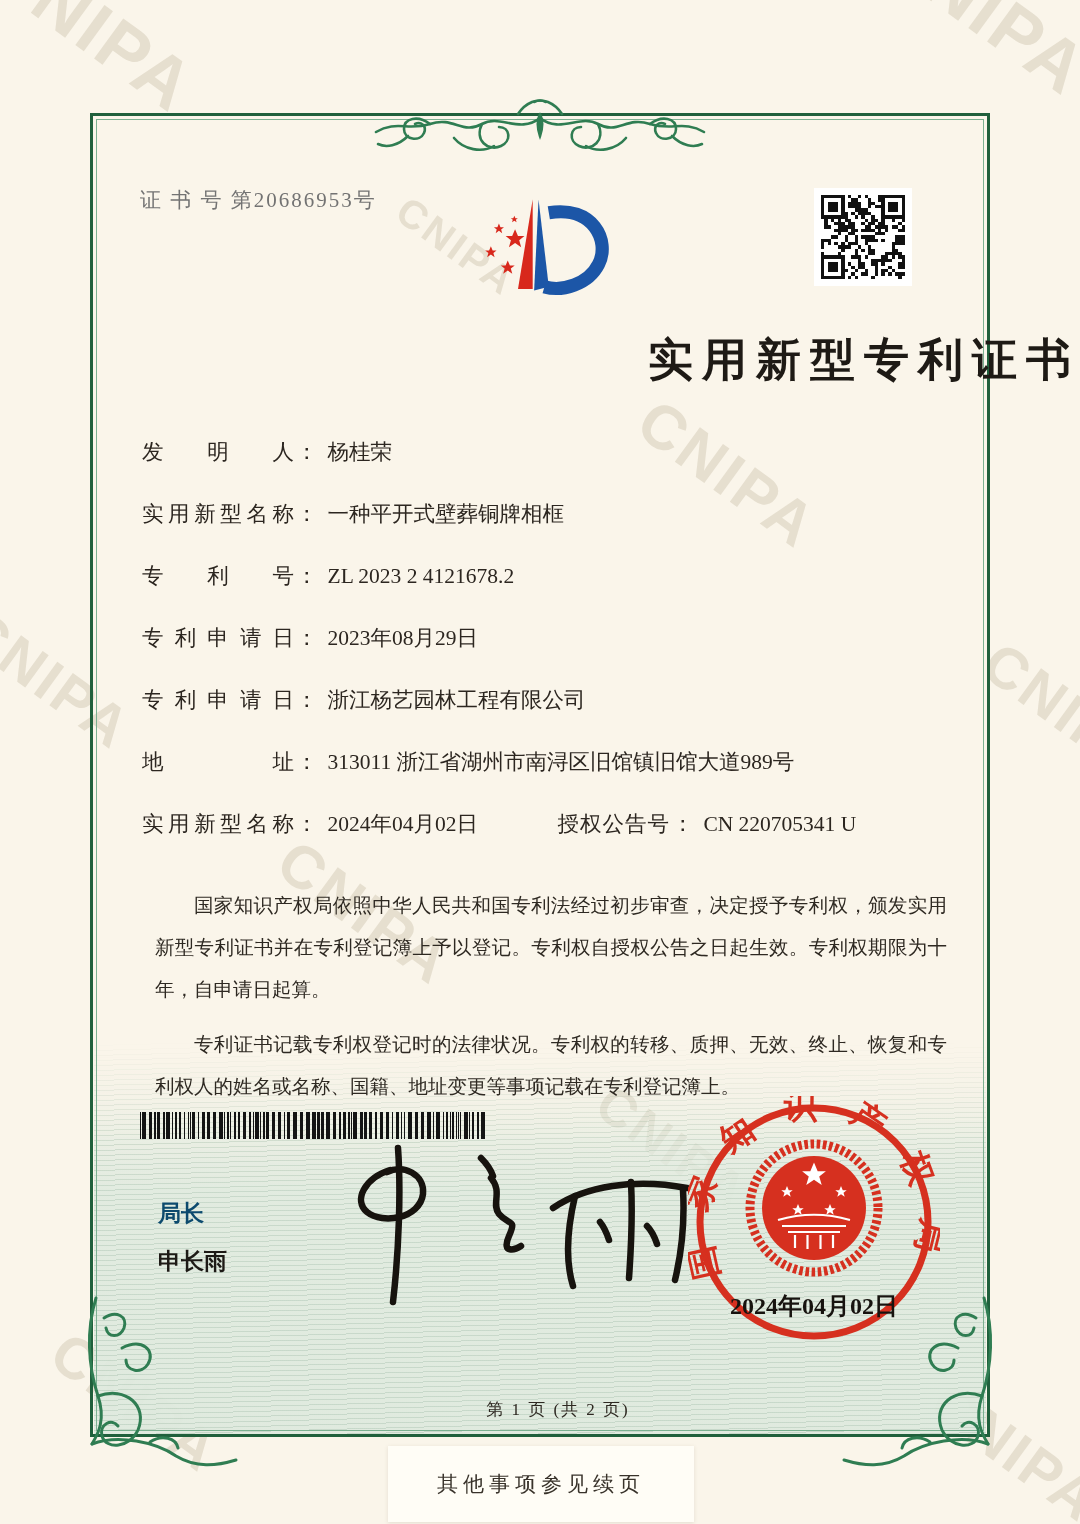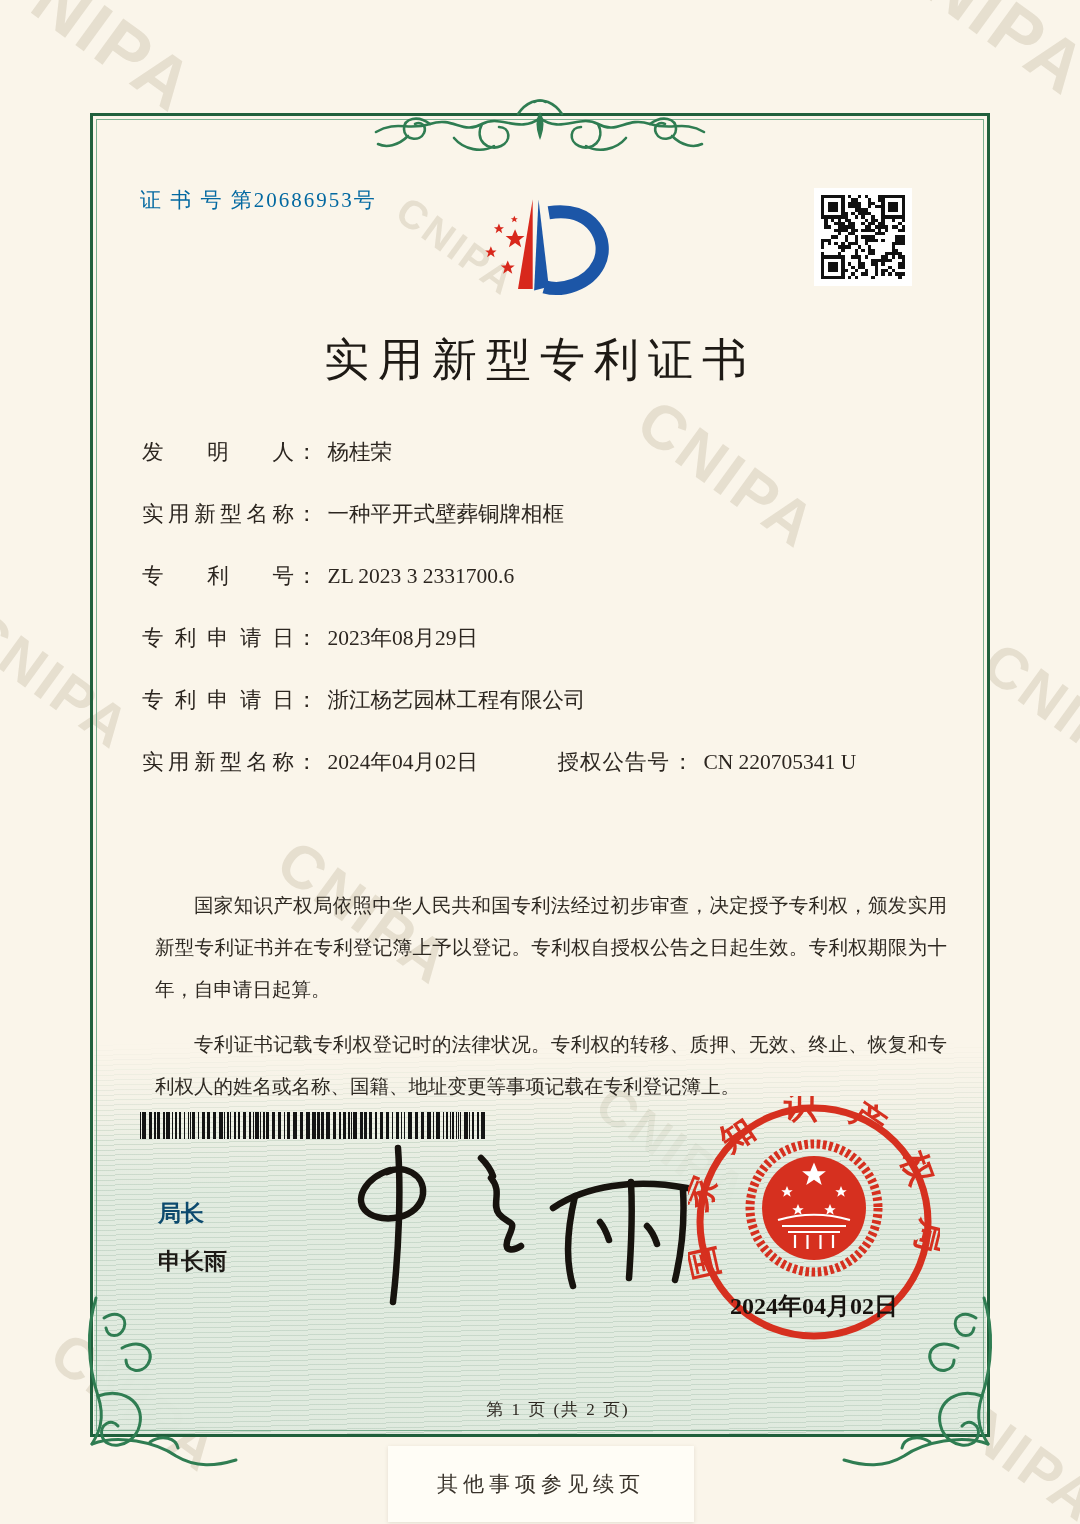--- a/index.html
+++ b/index.html
@@ -29,25 +29,25 @@
     position:absolute;left:94px;top:1040px;width:892px;height:394px;
     background:
       repeating-linear-gradient(178.5deg, rgba(104,148,118,.20) 0 1px, rgba(0,0,0,0) 1px 5px),
       linear-gradient(180deg, rgba(231,239,230,0) 0%, rgba(224,234,223,.95) 38%, rgba(222,233,222,.95) 100%);
     -webkit-mask-image:linear-gradient(180deg, transparent 0, #000 26%);
             mask-image:linear-gradient(180deg, transparent 0, #000 26%);
   }
   
   .ornament svg{display:block;}
   
-  .cert-no{left:140px;top:186px;font-size:21px;letter-spacing:2px;color:#0369a1;}
+  .cert-no{left:140px;top:186px;font-size:21px;letter-spacing:2px;color:#737373;}
   .logo{left:452px;top:174px;}
   .qr-wrap{left:814px;top:188px;width:98px;height:98px;background:#fff;display:flex;align-items:center;justify-content:center;}
   .title{
-    left:0;right:0;top:330px;text-align:center;font-size:45px;font-weight:400;
+    left:0;right:0;top:330px;text-align:right;font-size:45px;font-weight:700;
     letter-spacing:9px;color:#1e1a15;
   }
   
   .fields{left:142px;top:438px;width:820px;}
   .field-row{margin-bottom:33px;font-size:21.5px;line-height:29px;white-space:nowrap;color:#2c2620;}
   .field-row .lbl{
     display:inline-block;width:152px;text-align:justify;text-align-last:justify;vertical-align:bottom;
   }
   .field-row .colon{margin:0 10px 0 2px;}
   .pair2{margin-left:74px;}
@@ -377,34 +377,38 @@
     <span class="lbl">发明人</span><span class="colon">：</span><span class="val">杨桂荣</span>
     
   </div>
 
   <div class="field-row">
     <span class="lbl">实用新型名称</span><span class="colon">：</span><span class="val">一种平开式壁葬铜牌相框</span>
     
   </div>
 
   <div class="field-row">
-    <span class="lbl">专利号</span><span class="colon">：</span><span class="val">ZL 2023 3 2331700.6</span>
+    <span class="lbl">专利号</span><span class="colon">：</span><span class="val">ZL 2023 2 4121678.2</span>
     
   </div>
 
   <div class="field-row">
     <span class="lbl">专利申请日</span><span class="colon">：</span><span class="val">2023年08月29日</span>
     
   </div>
 
   <div class="field-row">
     <span class="lbl">专利申请日</span><span class="colon">：</span><span class="val">浙江杨艺园林工程有限公司</span>
     
   </div>
 
+  <div class="field-row">
+    <span class="lbl">地址</span><span class="colon">：</span><span class="val">313011 浙江省湖州市南浔区旧馆镇旧馆大道989号</span>
+    
+  </div>
 
   <div class="field-row">
     <span class="lbl">实用新型名称</span><span class="colon">：</span><span class="val">2024年04月02日</span>
     <span class="pair2">
       <span class="lbl2">授权公告号</span><span class="colon">：</span><span class="val2">CN 220705341 U</span>
     </span>
   </div>
 </div>
 
 <div class="abs paras">

